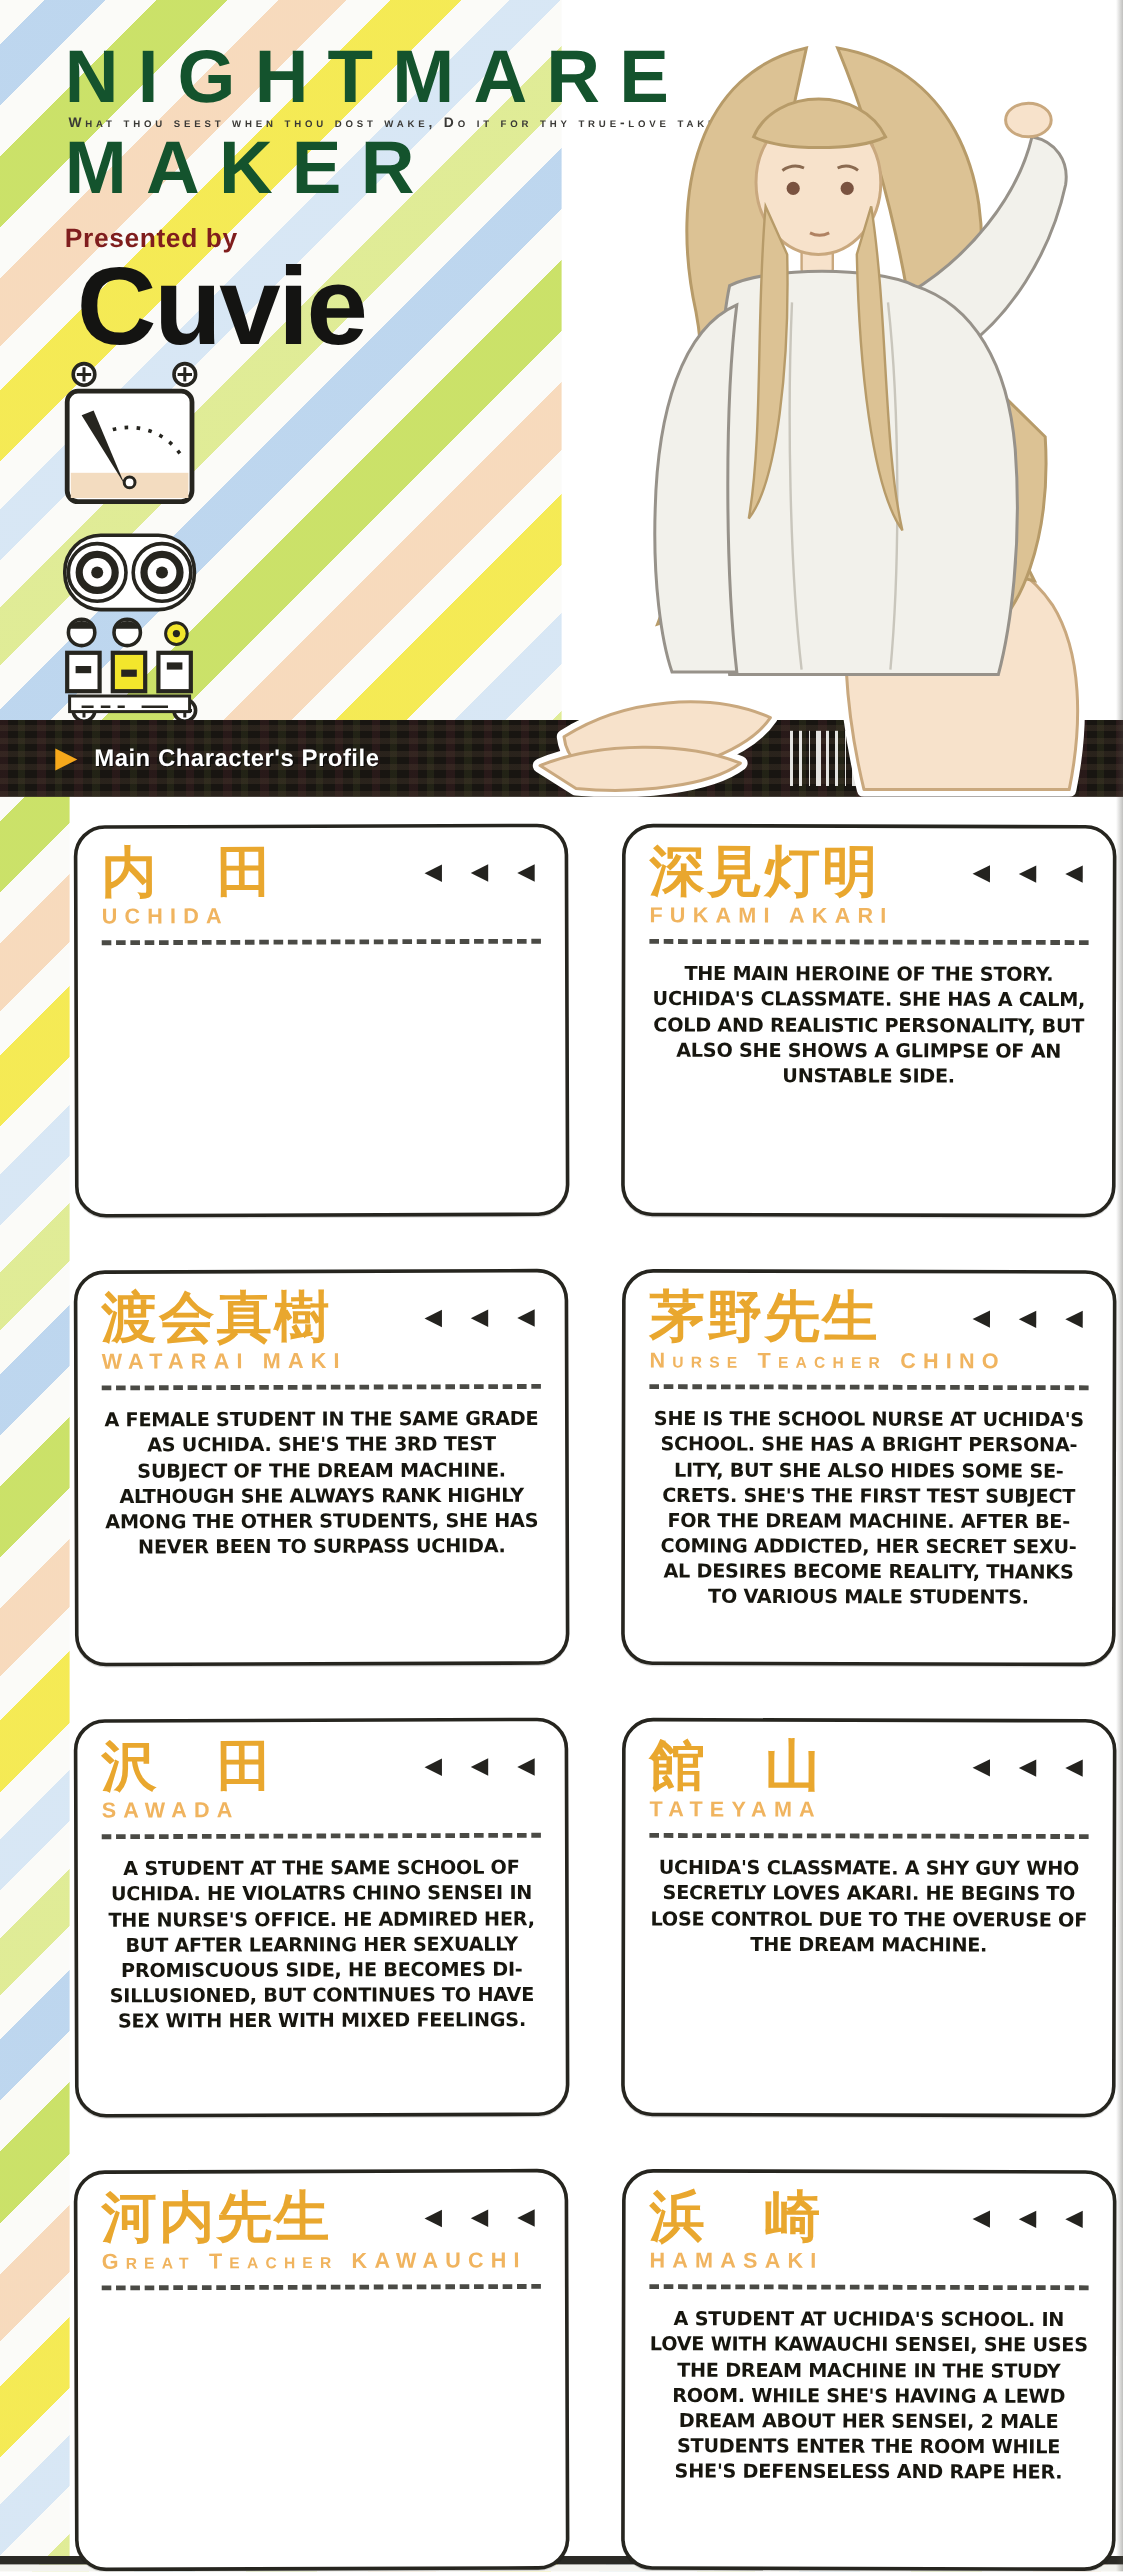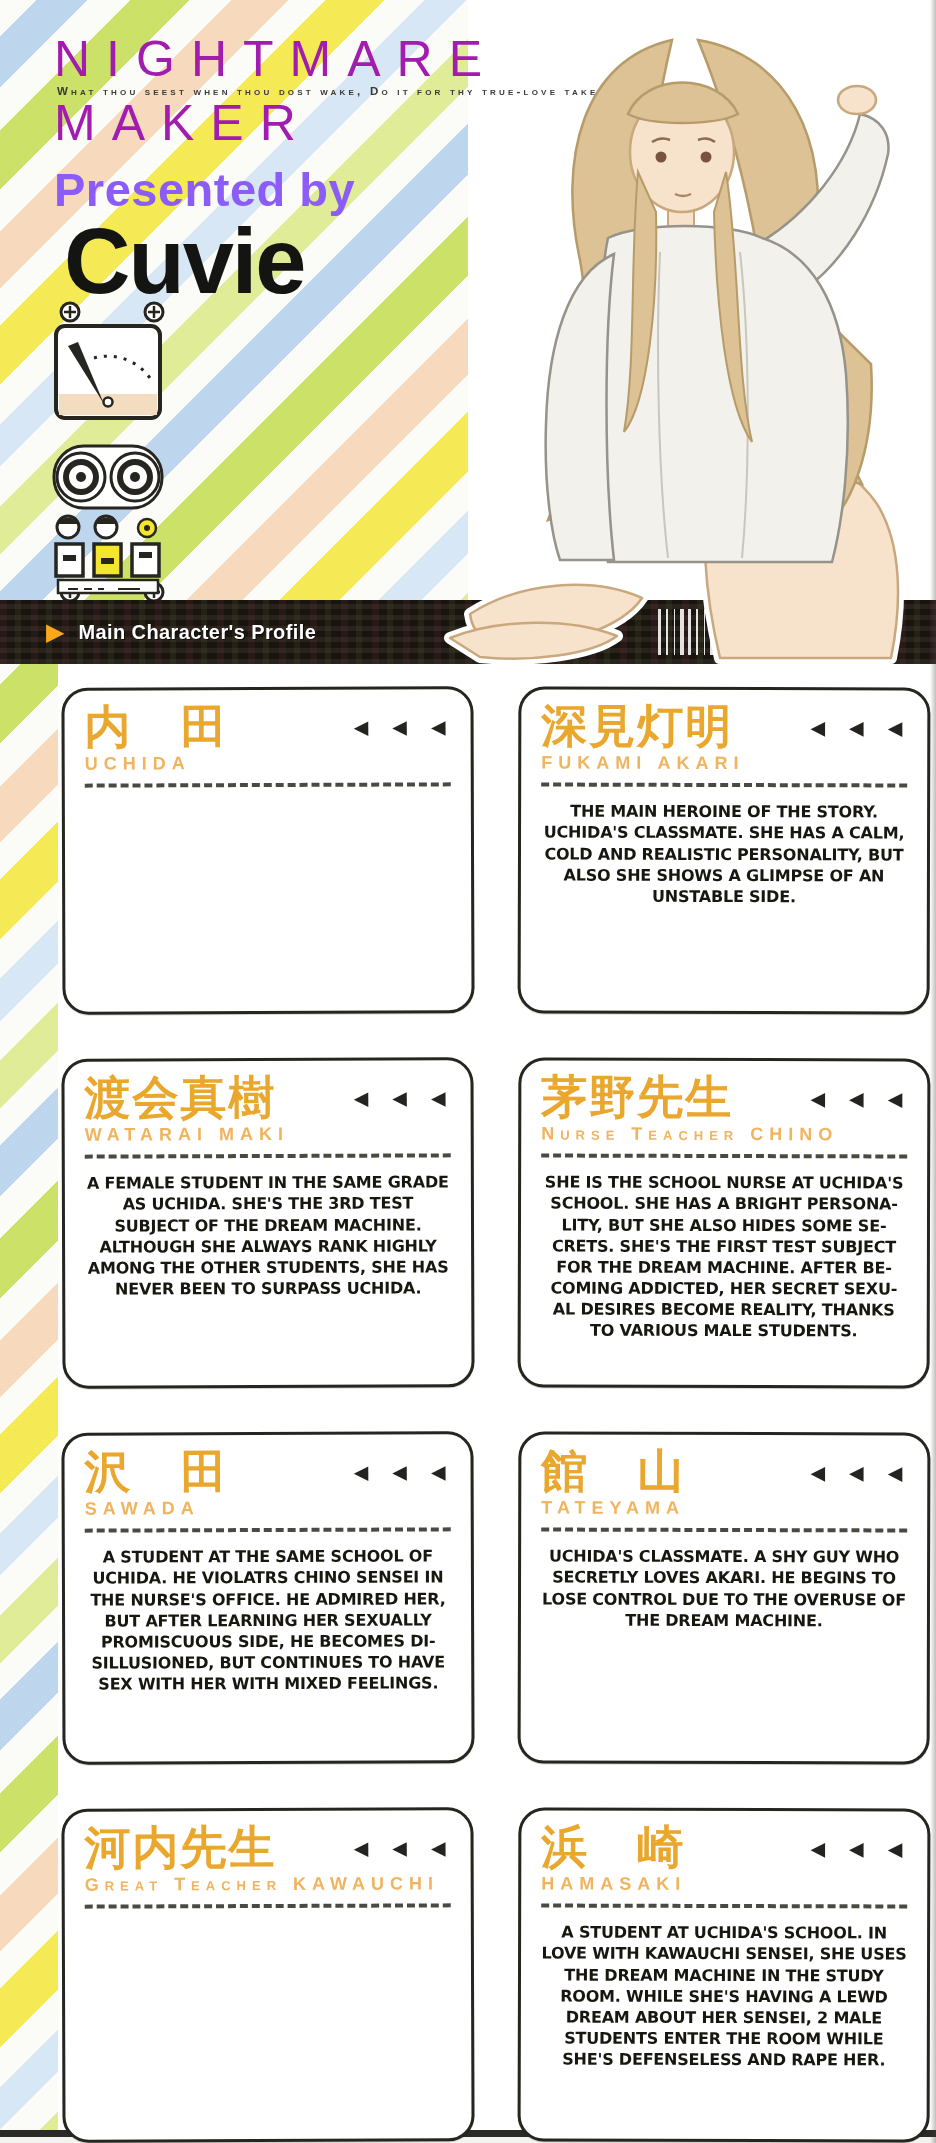--- a/index.html
+++ b/index.html
@@ -29,25 +29,25 @@
   .cover{position:absolute;background:#ffffff;z-index:0;}
   .cover-top-right{left:468px;top:0;width:468px;height:600px;}
   .cover-main{left:58px;top:663px;width:878px;height:1470px;}
   .cover-bottom{left:0;top:2137px;width:936px;height:6px;background:#f3f3ef;}
   .bottom-line{position:absolute;left:0;top:2130px;width:936px;height:7px;background:#2b2a26;z-index:1;}
   .right-edge{position:absolute;right:0;top:0;width:6px;height:100%;z-index:6;
     background:linear-gradient(90deg,rgba(0,0,0,0),rgba(70,70,64,.35));}
 
   
   .title-block{position:absolute;left:54px;top:34px;z-index:2;color:#181815;}
-  .title-line{font-size:50px;font-weight:normal;letter-spacing:16px;line-height:1.0;
-    font-family:"Liberation Sans",sans-serif;color:#a21caf;}
+  .title-line{font-size:62px;font-weight:bold;letter-spacing:16px;line-height:1.0;
+    font-family:"Liberation Sans",sans-serif;color:#14532d;}
   .tagline{font-size:11.5px;font-weight:bold;letter-spacing:3.2px;color:#3a3936;
     font-variant:small-caps;margin:1px 0 1px 3px;white-space:nowrap;}
-  .presented{font-size:47px;font-weight:bold;margin-top:14px;color:#8b5cf6;letter-spacing:.5px;}
+  .presented{font-size:22px;font-weight:bold;margin-top:14px;color:#7f1d1d;letter-spacing:.5px;}
   .author{font-size:92px;font-weight:bold;letter-spacing:-2px;margin-top:-8px;color:#141412;margin-left:10px;}
 
   
   .machine{position:absolute;left:34px;top:298px;width:134px;height:306px;z-index:2;}
 
   
   .banner{
     position:absolute;left:0;top:600px;width:936px;height:64px;z-index:3;
     background-color:#181511;
     background-image:

